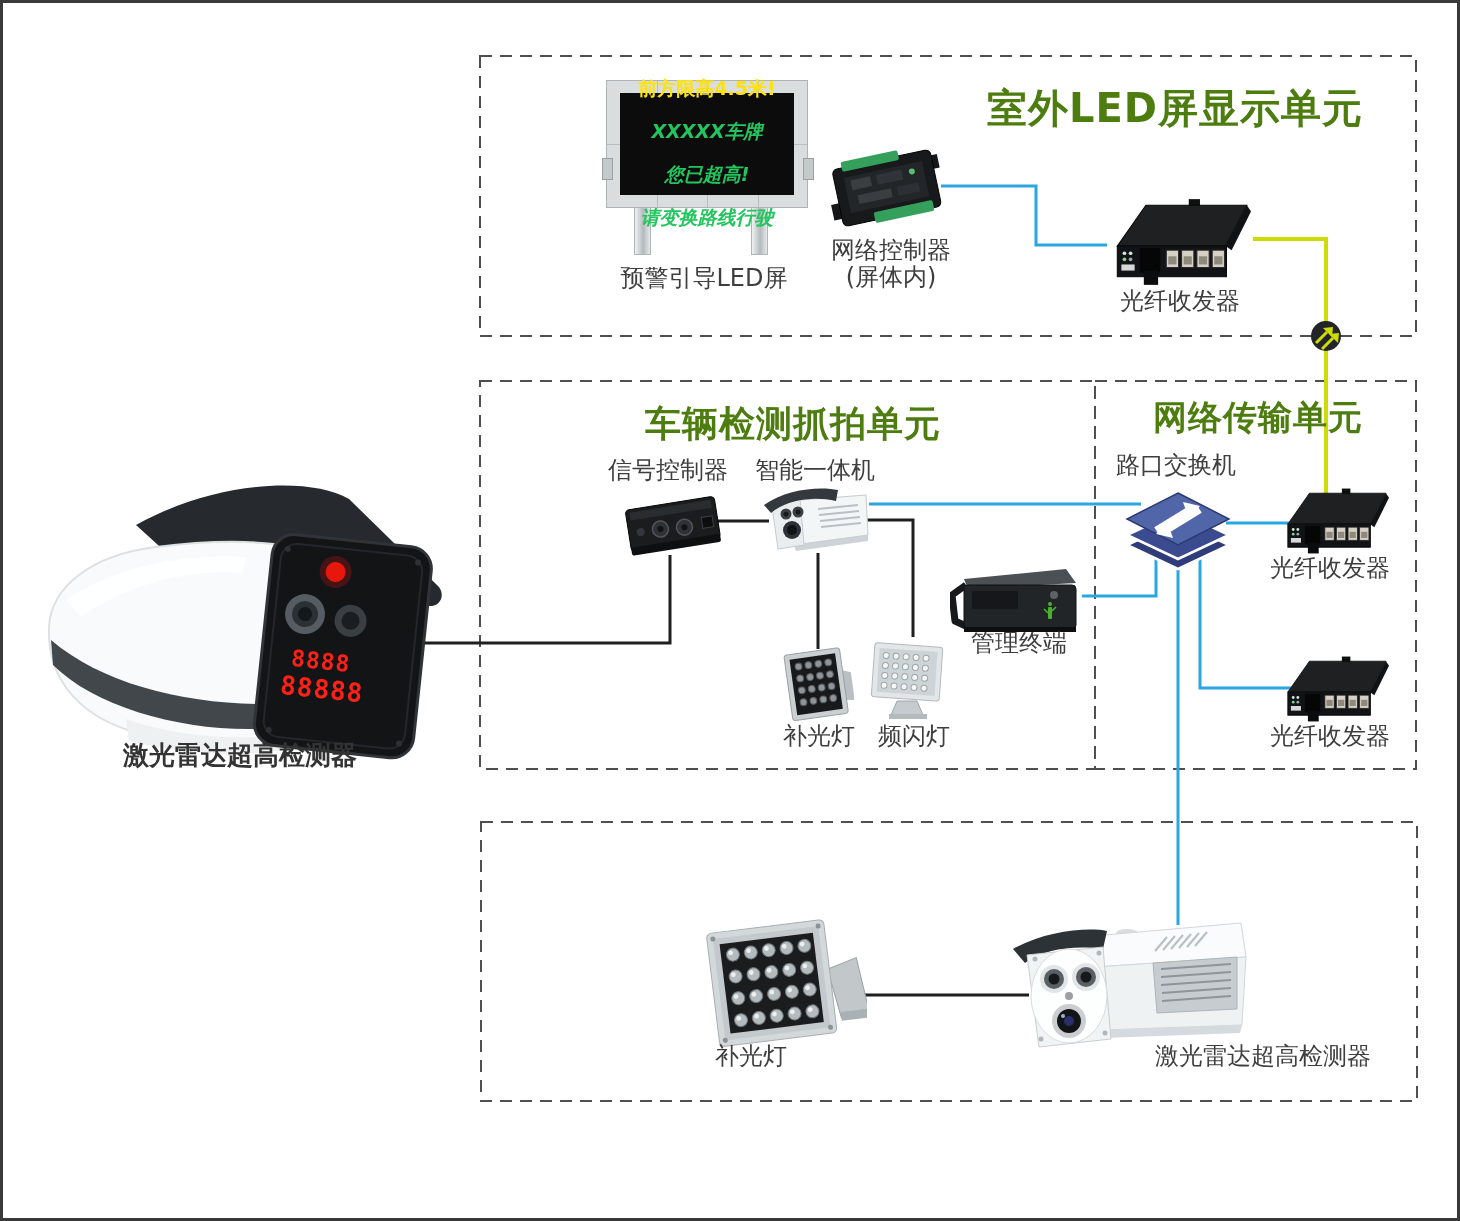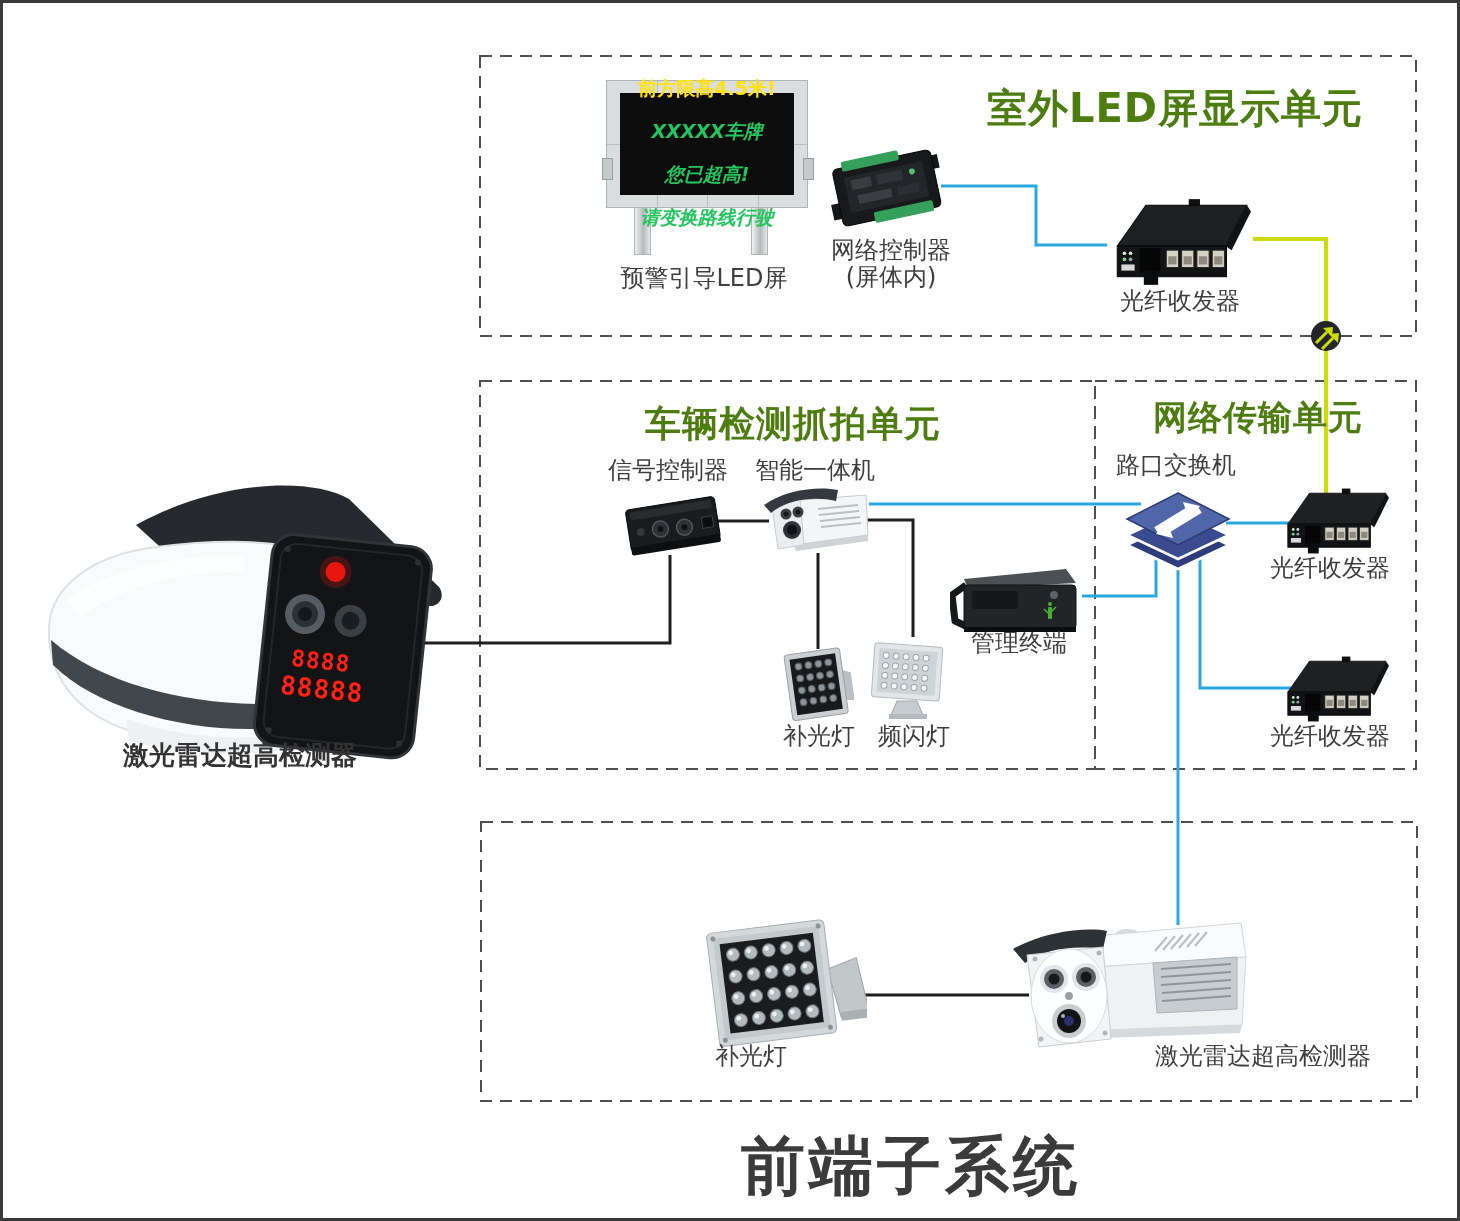--- a/index.html
+++ b/index.html
@@ -92,21 +92,20 @@
       <path d="M1313,340 L1324,329" stroke="#ccdc04" stroke-width="3" fill="none"></path>
       <polygon points="1320,325 1330,324 1329,334" fill="#ccdc04"></polygon>
       <path d="M1319,346 L1330,335" stroke="#ccdc04" stroke-width="3" fill="none"></path>
       <polygon points="1326,331 1336,330 1335,340" fill="#ccdc04"></polygon>
     </g>
   </svg>
 
   <div class="utitle t-led" style="left:1172px;top:78px;">室外LED屏显示单元</div>
   <div class="utitle t-cap" style="left:790px;top:397px;">车辆检测抓拍单元</div>
   <div class="utitle t-net" style="left:1255px;top:392px;">网络传输单元</div>
-  <div class="main-title" style="left:908px;top:1120px;">前端子系统</div>
 
   <div class="device billboard">
     <div class="bb-frame"></div>
     <div class="bb-screen">
       <div class="bb-line bb-y">前方限高4.5米!</div>
       <div class="bb-line bb-r">XXXXX车牌</div>
       <div class="bb-line bb-r">您已超高!</div>
       <div class="bb-line bb-r">请变换路线行驶</div>
     </div>
     <div class="bb-tab" style="left:-4px;"></div>

